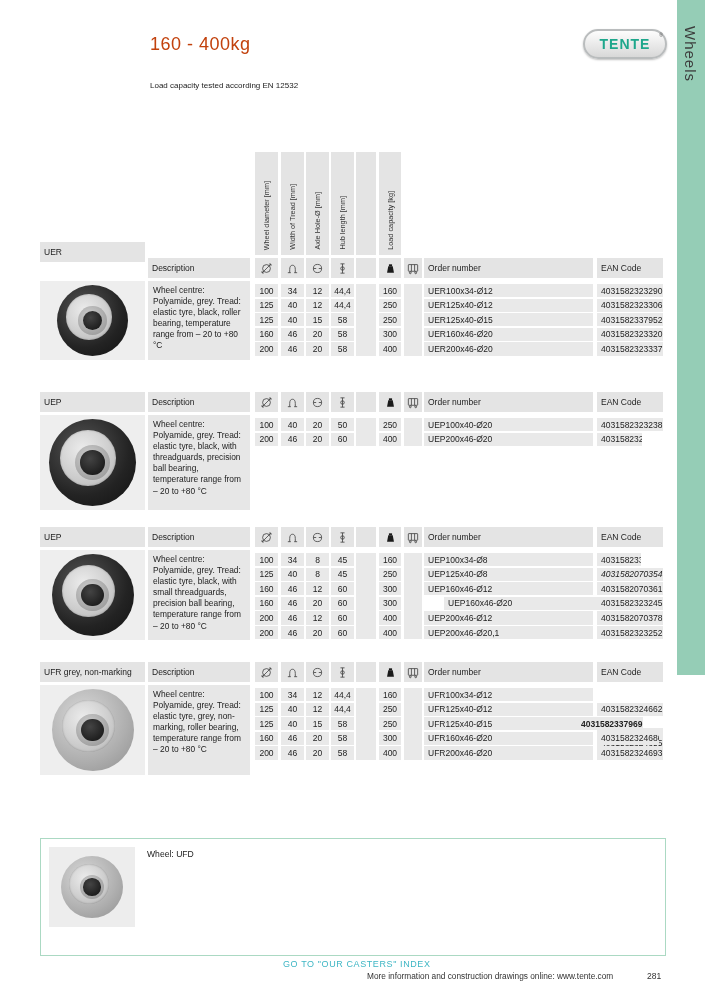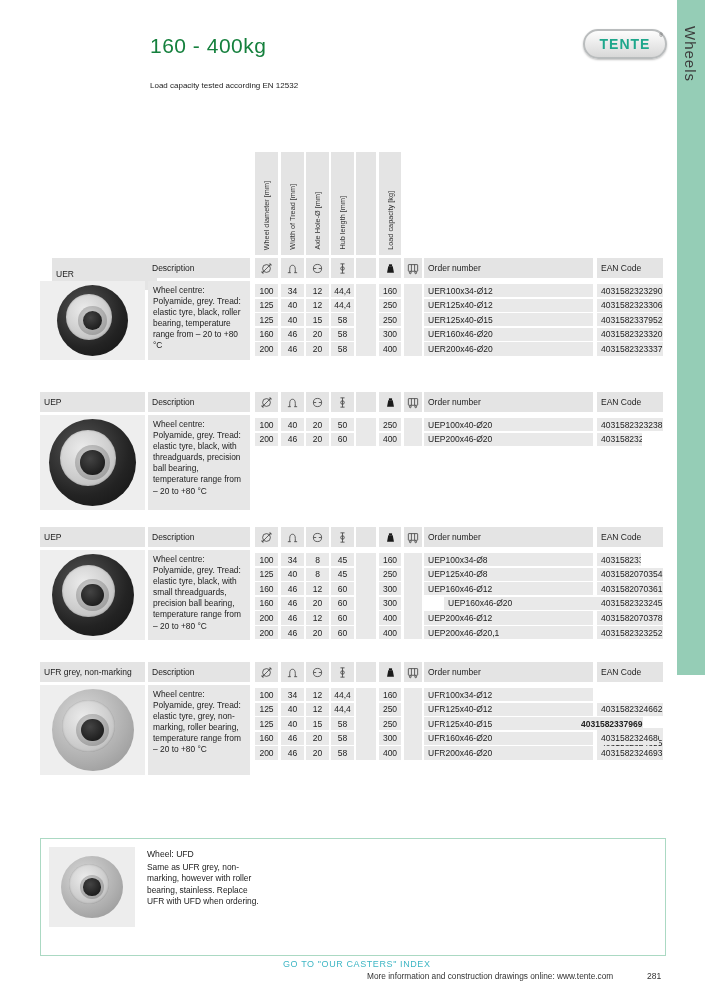--- a/index.html
+++ b/index.html
@@ -1,21 +1,21 @@
 <!DOCTYPE html>
 <html><head>
 <meta charset="utf-8">
 <style>
   * { margin:0; padding:0; box-sizing:border-box; }
   html,body { background:#fff; }
   body { font-family:"Liberation Sans", sans-serif; color:#333; }
   .page { position:relative; width:707px; height:1000px; background:#fff; overflow:hidden; }
 
   
-  .range-title { position:absolute; left:150px; top:34px; font-size:21px; color:#15803d; letter-spacing:0.5px; }
+  .range-title { position:absolute; left:150px; top:34px; font-size:18px; color:#c2410c; letter-spacing:0.5px; }
   .page-title  { position:absolute; left:150px; top:56px; font-size:19px; color:#404040; letter-spacing:0.3px; }
   .page-subtitle { position:absolute; left:150px; top:81px; font-size:8px; color:#222; }
 
   
   .logo { position:absolute; left:583px; top:29px; width:84px; height:30px;
           border-radius:15px; background:linear-gradient(#fdfdfd,#d8d8d8);
           border:2px solid #b9bcbd; box-shadow:0 1px 2px rgba(0,0,0,0.25);
           display:flex; align-items:center; justify-content:center; }
   .logo-text { color:#1ea78c; font-weight:bold; font-size:14px; letter-spacing:1px; font-stretch:condensed; }
   .logo-r { position:absolute; right:2px; top:1px; font-size:5px; color:#555; }
@@ -89,21 +89,21 @@
       <div class="strip" style="left: 306px; top: 152px; width: 23px; height: 103px;">
         <span>Axle Hole-Ø [mm]</span>
       </div>
       <div class="strip" style="left: 331px; top: 152px; width: 23px; height: 103px;">
         <span>Hub length [mm]</span>
       </div>
       <div class="strip" style="left: 356px; top: 152px; width: 20px; height: 103px;"></div>
       <div class="strip" style="left: 379px; top: 152px; width: 22px; height: 103px;">
         <span>Load capacity [kg]</span>
       </div>
-      <div class="hcell pad" style="left: 40px; top: 258px; width: 105px; height: 32px; margin-left: 12px;">UER</div>
+      <div class="hcell pad" style="left: 40px; top: 242px; width: 105px; height: 20px;">UER</div>
       <div class="hcell pad" style="left: 148px; top: 258px; width: 102px; height: 20px;">Description</div>
       <div class="hcell center" style="left: 255px; top: 258px; width: 23px; height: 20px;">
         <span class="icon">
           <svg width="13" height="13" viewBox="0 0 14 14">
             <circle cx="7" cy="7" r="4.2" fill="none" stroke="#444" stroke-width="0.9"></circle>
             <line x1="2.2" y1="11.8" x2="11.8" y2="2.2" fill="none" stroke="#444" stroke-width="0.9"></line>
             <path d="M9.8 2.2 H11.8 V4.2" fill="none" stroke="#444" stroke-width="0.9"></path>
             <path d="M4.2 11.8 H2.2 V9.8" fill="none" stroke="#444" stroke-width="0.9"></path>
           </svg>
         </span>
@@ -367,21 +367,21 @@
       <div class="cell num" style="left: 331px; top: 553px; width: 23px; height: 13.2px;">45</div>
       <div class="cell num" style="left: 379px; top: 553px; width: 22px; height: 13.2px;">160</div>
       <div class="cell txt" style="left: 424px; top: 553px; width: 169px; height: 13.2px;">UEP100x34-Ø8</div>
       <div class="cell txt" style="left: 597px; top: 553px; width: 44px; height: 13.2px;">4031582338683</div>
       <div class="cell num" style="left: 255px; top: 567.6px; width: 23px; height: 13.2px;">125</div>
       <div class="cell num" style="left: 281px; top: 567.6px; width: 23px; height: 13.2px;">40</div>
       <div class="cell num" style="left: 306px; top: 567.6px; width: 23px; height: 13.2px;">8</div>
       <div class="cell num" style="left: 331px; top: 567.6px; width: 23px; height: 13.2px;">45</div>
       <div class="cell num" style="left: 379px; top: 567.6px; width: 22px; height: 13.2px;">250</div>
       <div class="cell txt" style="left: 424px; top: 567.6px; width: 169px; height: 13.2px;">UEP125x40-Ø8</div>
-      <div class="cell txt" style="left: 597px; top: 567.6px; width: 66px; height: 13.2px;">4031582070354</div>
+      <div class="cell txt" style="left: 597px; top: 567.6px; width: 66px; height: 13.2px; font-style: italic;">4031582070354</div>
       <div class="cell num" style="left: 255px; top: 582.2px; width: 23px; height: 13.2px;">160</div>
       <div class="cell num" style="left: 281px; top: 582.2px; width: 23px; height: 13.2px;">46</div>
       <div class="cell num" style="left: 306px; top: 582.2px; width: 23px; height: 13.2px;">12</div>
       <div class="cell num" style="left: 331px; top: 582.2px; width: 23px; height: 13.2px;">60</div>
       <div class="cell num" style="left: 379px; top: 582.2px; width: 22px; height: 13.2px;">300</div>
       <div class="cell txt" style="left: 424px; top: 582.2px; width: 169px; height: 13.2px;">UEP160x46-Ø12</div>
       <div class="cell txt" style="left: 597px; top: 582.2px; width: 66px; height: 13.2px;">4031582070361</div>
       <div class="cell num" style="left: 255px; top: 596.8px; width: 23px; height: 13.2px;">160</div>
       <div class="cell num" style="left: 281px; top: 596.8px; width: 23px; height: 13.2px;">46</div>
       <div class="cell num" style="left: 306px; top: 596.8px; width: 23px; height: 13.2px;">20</div>
@@ -514,20 +514,19 @@
 
   <div class="info-box">
     <div class="info-img">
         <div class="wheel grey" style="width: 62px; height: 62px;">
           <div class="wheel-centre"></div>
           <div class="wheel-hub"></div>
           <div class="wheel-hole"></div>
         </div>
       </div>
     <div class="info-title">Wheel: UFD</div>
-    <div class="info-text">Same as UFR grey, non-marking, however with roller bearing, stainless. Replace UFR with UFD when ordering.</div>
   </div>
 
   <div class="footer-link">GO TO "OUR CASTERS" INDEX</div>
   <div class="footer-info">More information and construction drawings online: www.tente.com</div>
   <div class="footer-page">281</div>
 
 </div>
 
 </body></html>

